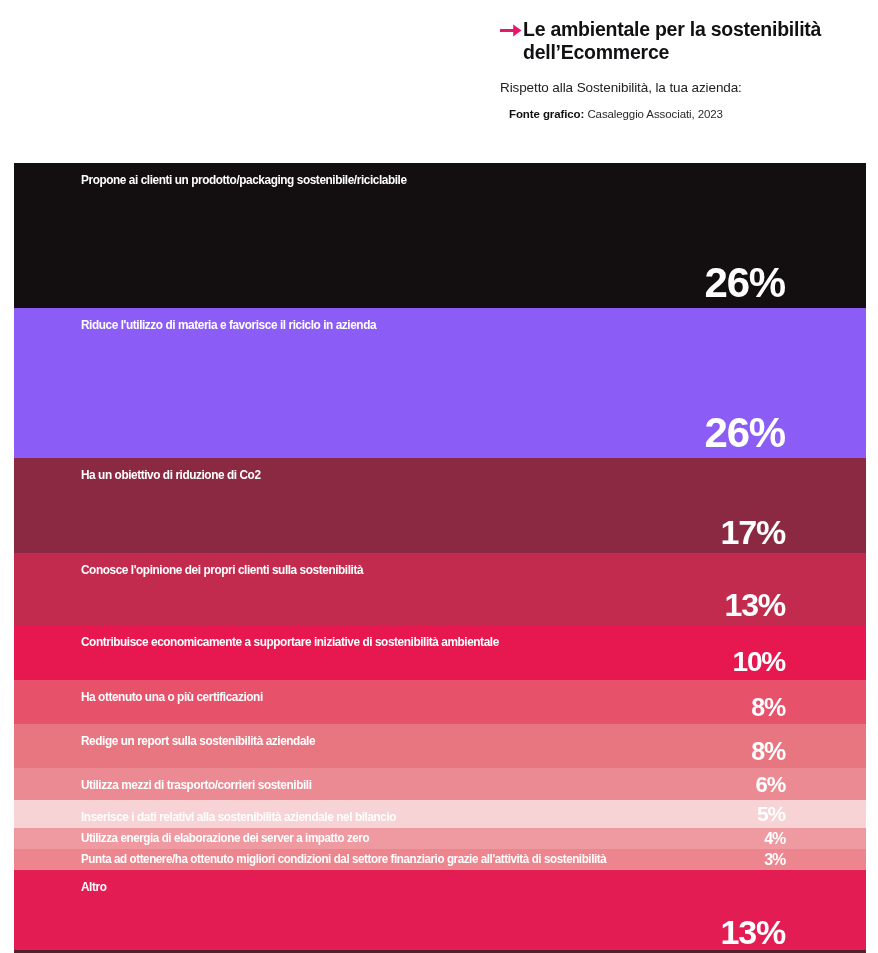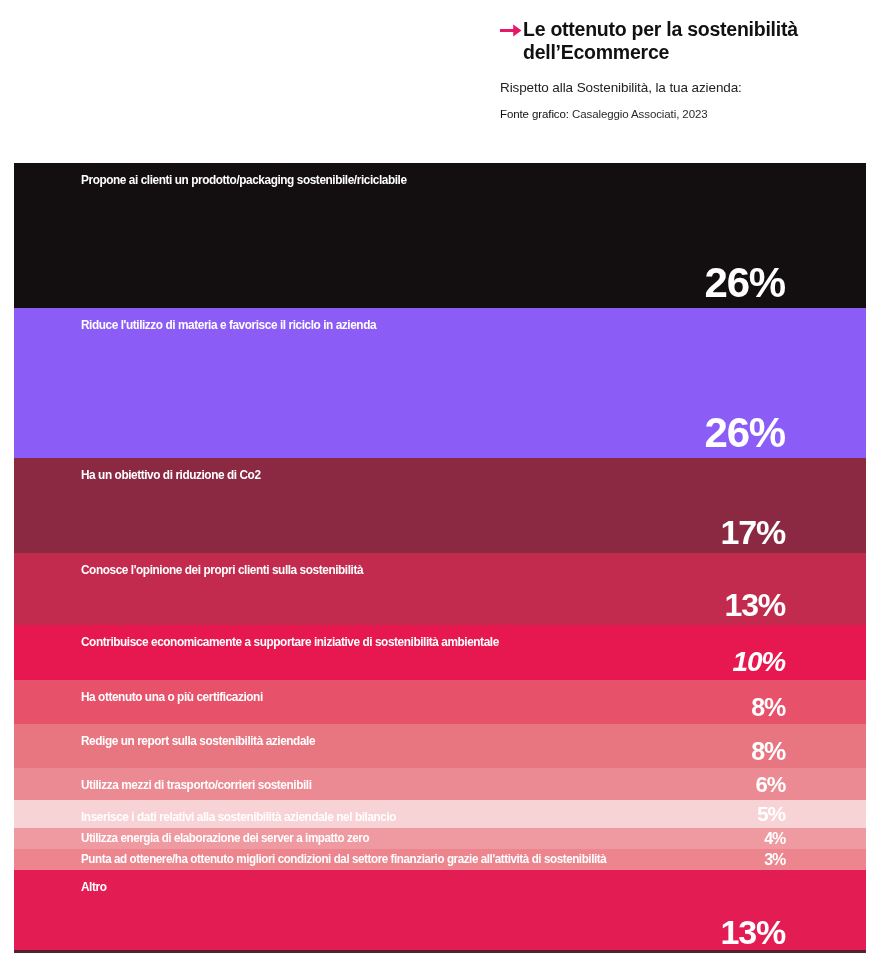--- a/index.html
+++ b/index.html
@@ -27,21 +27,21 @@
   }
   #subtitle{
     margin:16px 0 0 0;
     font-size:13.5px;color:#222226;font-weight:400;
     letter-spacing:-0.1px;
   }
   #source{
     margin:13px 0 0 0;
     font-size:11.5px;color:#2a2a2e;letter-spacing:-0.1px;
   }
-  #source .src-label{font-weight:normal;color:#111114;}
+  #source .src-label{font-weight:bold;color:#111114;margin-left:9px;}
 
   
   #chart{
     position:absolute;left:14px;top:163px;
     width:852px;height:796px;
     display:flex;flex-direction:column;
     overflow:hidden;
   }
   .band{
     position:relative;
@@ -85,21 +85,21 @@
 <body>
 
 <div id="header">
 
   <div id="title-line">
     <span class="arrow-icon">
       <svg width="22" height="17" viewBox="0 0 22 17" aria-hidden="true">
         <path d="M0 7.0 H13.2 V2.6 L21.5 8.5 L13.2 14.4 V10.0 H0 Z" fill="#E6186A"></path>
       </svg>
     </span>
-    <h1 id="chart-title">Le ottenuto per la sostenibilità dell’Ecommerce</h1>
+    <h1 id="chart-title">Le ambientale per la sostenibilità dell’Ecommerce</h1>
   </div>
 
   <p id="subtitle">Rispetto alla Sostenibilità, la tua azienda:</p>
 
   <p id="source">
     <span class="src-label">Fonte grafico:</span>
     <span>Casaleggio Associati, 2023</span>
   </p>
 </div>
 
@@ -115,21 +115,21 @@
     <div class="band" style="height: 95px; background: rgb(139, 41, 67);">
       <div class="band-label">Ha un obiettivo di riduzione di Co2</div>
       <div class="band-value" style="font-size: 34px;">17%</div>
     </div>
     <div class="band" style="height: 72px; background: rgb(195, 43, 78); text-align: right;">
       <div class="band-label">Conosce l'opinione dei propri clienti sulla sostenibilità</div>
       <div class="band-value" style="font-size: 32px;">13%</div>
     </div>
     <div class="band" style="height: 55px; background: rgb(230, 24, 79);">
       <div class="band-label">Contribuisce economicamente a supportare iniziative di sostenibilità ambientale</div>
-      <div class="band-value" style="font-size: 28px; font-style: italic;">10%</div>
+      <div class="band-value" style="font-size: 28px;">10%</div>
     </div>
     <div class="band" style="height: 44px; background: rgb(231, 81, 106);">
       <div class="band-label">Ha ottenuto una o più certificazioni</div>
       <div class="band-value" style="font-size: 25px;">8%</div>
     </div>
     <div class="band" style="height: 44px; background: rgb(232, 118, 129);">
       <div class="band-label">Redige un report sulla sostenibilità aziendale</div>
       <div class="band-value" style="font-size: 25px;">8%</div>
     </div>
     <div class="band" style="height: 32px; background: rgb(235, 138, 146); padding-left: 40px;">

